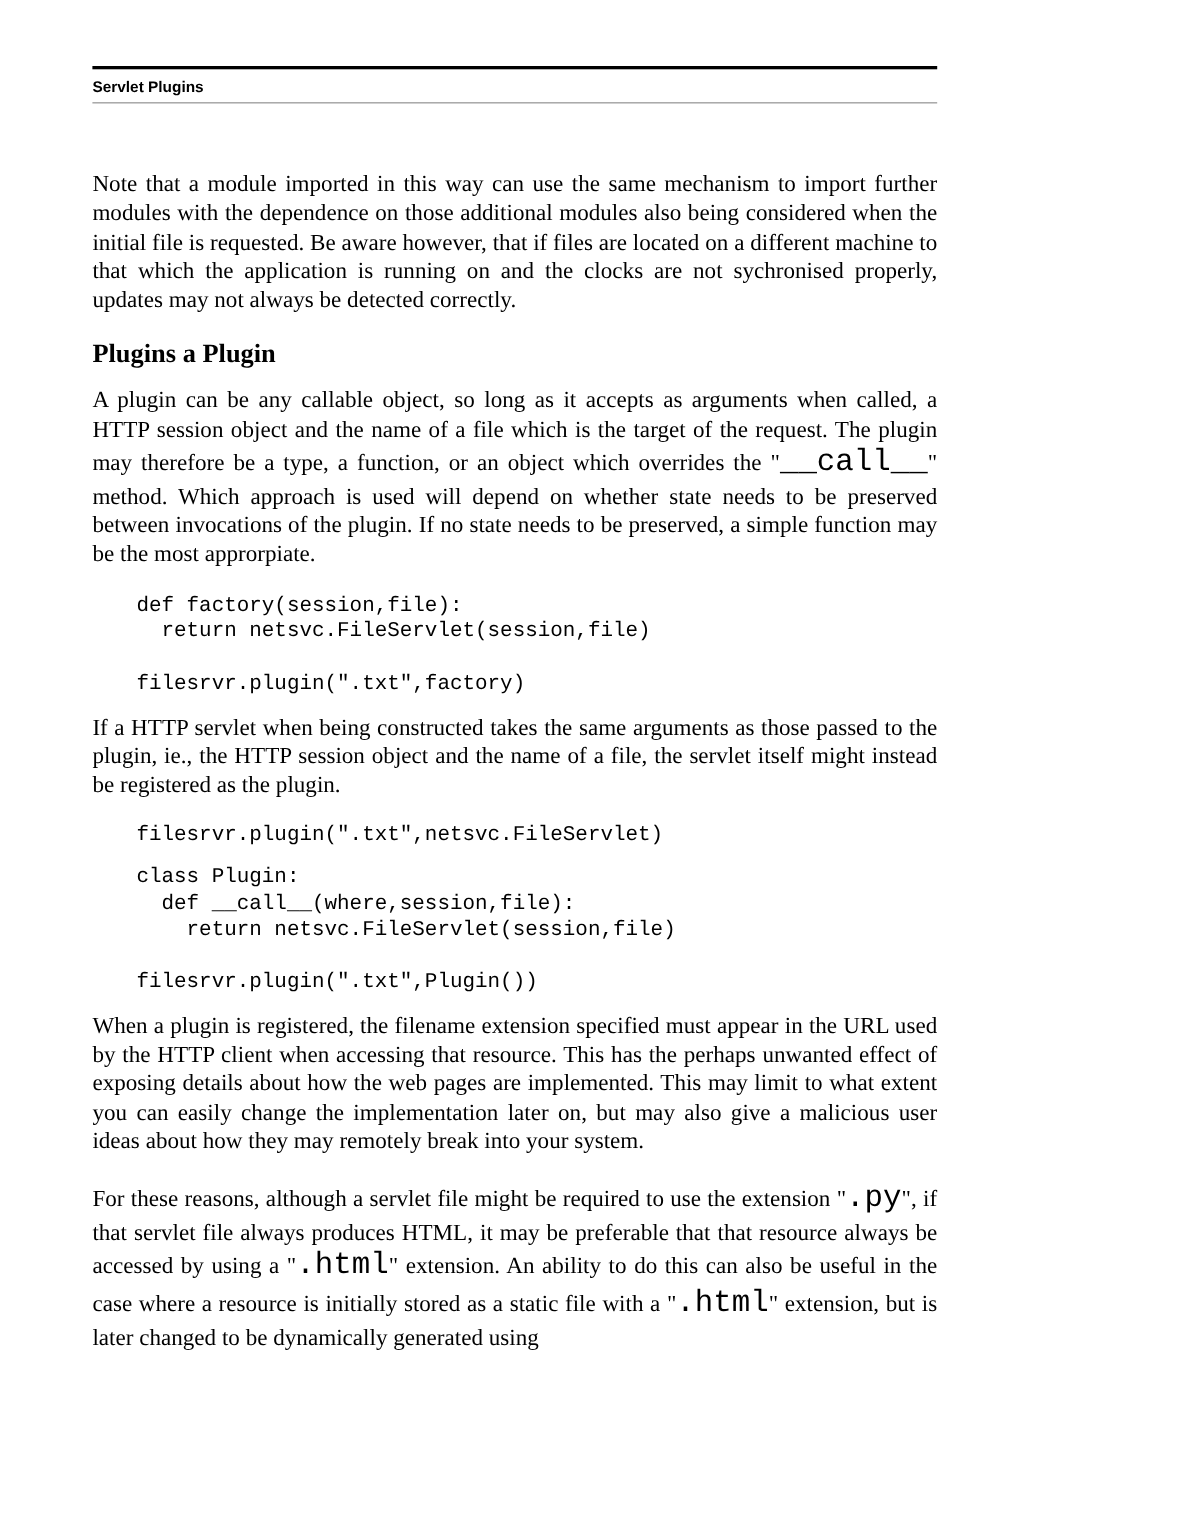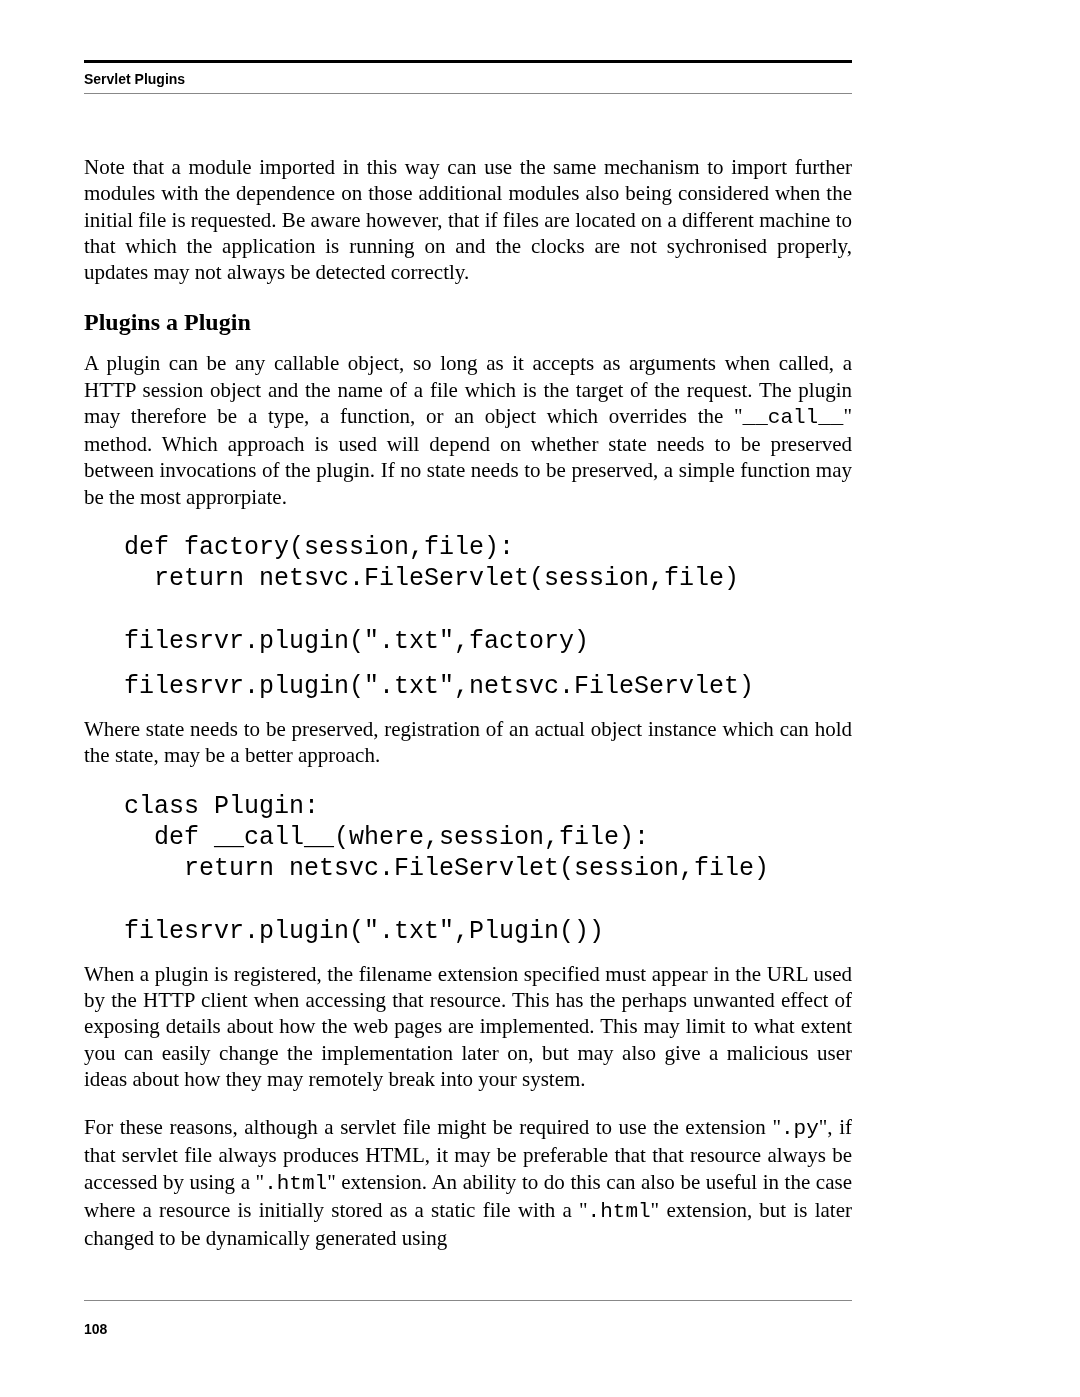--- a/index.html
+++ b/index.html
@@ -38,25 +38,25 @@
     margin: 0 0 22px 0;
   }
   h2.section {
     font-family: "Times New Roman", Times, serif;
     font-weight: bold;
     font-size: 24px;
     margin: 24px 0 14px 0;
   }
   .code-inline {
     font-family: "Courier New", Courier, monospace;
-    font-size: 21px;
+    font-size: 28px;
   }
   pre.codeblock {
     font-family: "Courier New", Courier, monospace;
-    font-size: 25px;
+    font-size: 19px;
     line-height: 1.25;
     margin: 8px 0 14px 40px;
     white-space: pre;
   }
   .footer-area {
     position: absolute;
     left: 84px;
     right: 84px;
     bottom: 60px;
   }
@@ -85,36 +85,32 @@
 
   <p class="body-para">
     <span>A plugin can be any callable object, so long as it accepts as arguments when called, a HTTP session object and the name of a file which is the target of the request. The plugin may therefore be a type, a function, or an object which overrides the "</span><span class="code-inline">__call__</span><span>" method. Which approach is used will depend on whether state needs to be preserved between invocations of the plugin. If no state needs to be preserved, a simple function may be the most approrpiate.</span>
   </p>
 
   <pre class="codeblock">def factory(session,file):
   return netsvc.FileServlet(session,file)
 
 filesrvr.plugin(".txt",factory)</pre>
 
+  <p class="body-para">If a HTTP servlet when being constructed takes the same arguments as those passed to the plugin, ie., the HTTP session object and the name of a file, the servlet itself might instead be registered as the plugin.</p>
 
   <pre class="codeblock">filesrvr.plugin(".txt",netsvc.FileServlet)</pre>
 
-  <p class="body-para">Where state needs to be preserved, registration of an actual object instance which can hold the state, may be a better approach.</p>
 
   <pre class="codeblock">class Plugin:
   def __call__(where,session,file):
     return netsvc.FileServlet(session,file)
 
 filesrvr.plugin(".txt",Plugin())</pre>
 
 
   <p class="body-para">When a plugin is registered, the filename extension specified must appear in the URL used by the HTTP client when accessing that resource. This has the perhaps unwanted effect of exposing details about how the web pages are implemented. This may limit to what extent you can easily change the implementation later on, but may also give a malicious user ideas about how they may remotely break into your system.</p>
 
   <p class="body-para">
     <span>For these reasons, although a servlet file might be required to use the extension "</span><span class="code-inline">.py</span><span>", if that servlet file always produces HTML, it may be preferable that that resource always be accessed by using a "</span><span class="code-inline">.html</span><span>" extension. An ability to do this can also be useful in the case where a resource is initially stored as a static file with a "</span><span class="code-inline">.html</span><span>" extension, but is later changed to be dynamically generated using</span>
   </p>
 
-  <div class="footer-area">
-    <div class="footer-rule"></div>
-    <div class="page-number">108</div>
-  </div>
 
 </div>
 
 </body></html>

